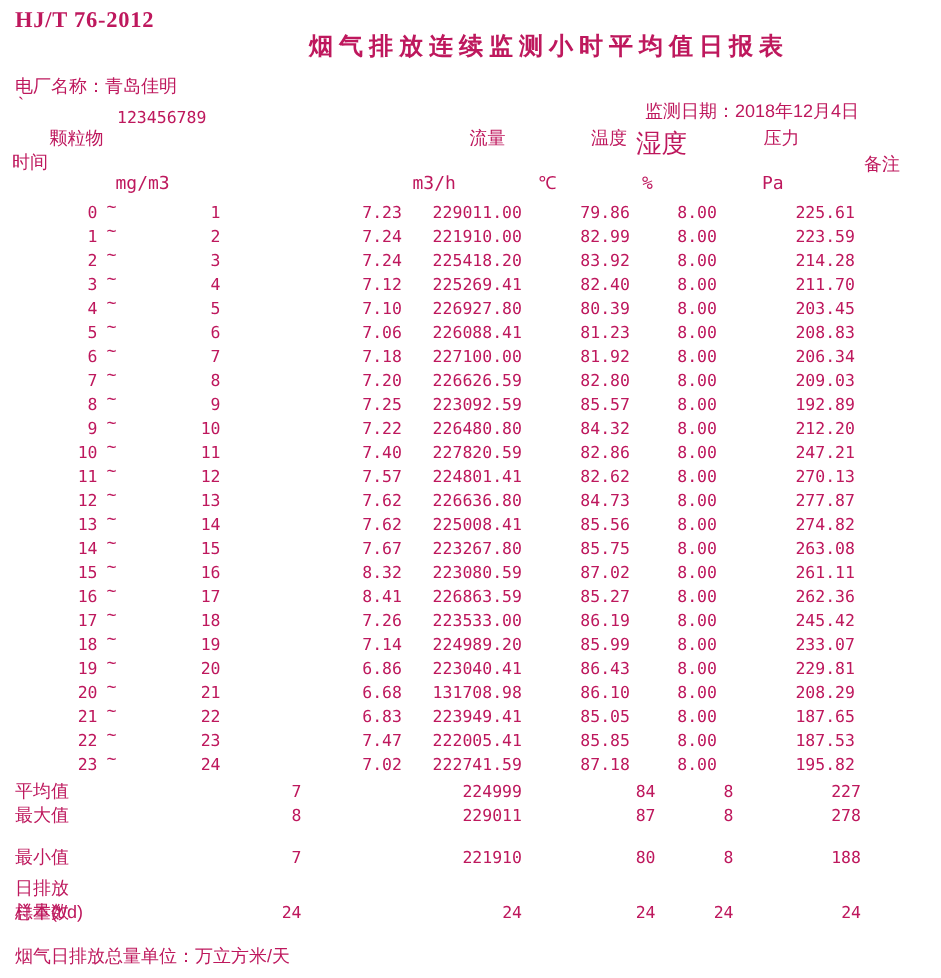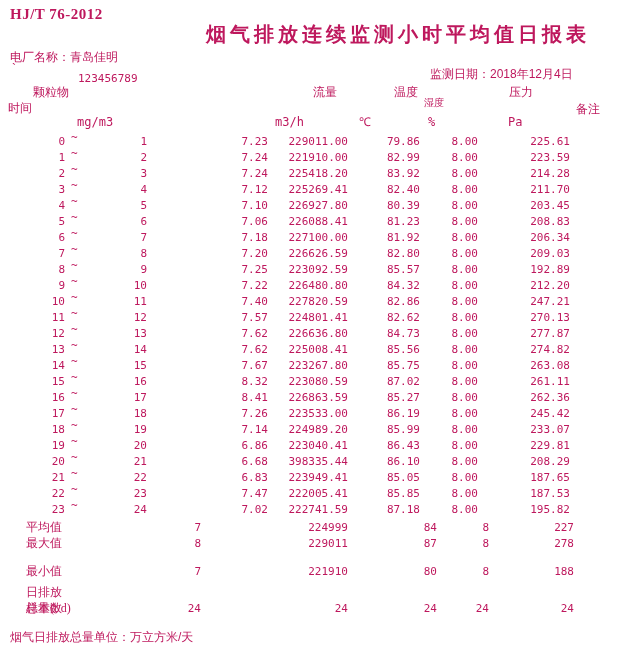--- a/index.html
+++ b/index.html
@@ -1,29 +1,29 @@
 <!DOCTYPE html>
 <html><head>
 <meta charset="utf-8">
 <style>
   html,body{margin:0;padding:0;background:#fff;}
   .sheet{position:relative;width:627px;height:652px;background:#ffffff;color:#be185d;
          font-family:"Liberation Sans",sans-serif;overflow:hidden;}
   .abs{position:absolute;white-space:nowrap;}
   .std-code{left:10px;top:6px;font-family:"Liberation Serif",serif;font-weight:bold;
             font-size:15px;letter-spacing:0.5px;}
-  .title{left:206px;top:21px;font-size:20px;font-weight:bold;letter-spacing:4px;font-family:Liberation Serif, serif;}
+  .title{left:206px;top:21px;font-size:16px;font-weight:bold;letter-spacing:4px;font-family:Liberation Serif, serif;}
   .plant-line{left:10px;top:49px;font-size:12px;}
   .plant-mark{left:12px;top:62px;font-size:12px;}
   .plant-code{left:78px;top:72px;font-family:"DejaVu Sans Mono",monospace;font-size:11px;}
   .date-line{left:430px;top:66px;font-size:12px;}
   .h-dust{left:33px;top:84px;font-size:12px;}
   .h-flow{left:313px;top:84px;font-size:12px;}
   .h-temp{left:394px;top:84px;font-size:12px;}
-  .h-hum{left:424px;top:84px;font-size:10px;margin-top:12px;}
+  .h-hum{left:424px;top:84px;font-size:17px;}
   .h-press{left:509px;top:84px;font-size:12px;}
   .h-time{left:8px;top:100px;font-size:12px;}
   .h-remark{left:576px;top:101px;font-size:12px;}
   .unit{font-family:"DejaVu Sans Mono",monospace;font-size:12px;}
   .u-dust{left:77px;top:115px;}
   .u-flow{left:275px;top:115px;}
   .u-temp{left:359px;top:113px;}
   .u-hum{left:428px;top:115px;}
   .u-press{left:508px;top:115px;}
   .rows{position:absolute;left:0;top:134px;width:627px;}
@@ -32,21 +32,21 @@
   .c{position:absolute;top:0;text-align:right;}
   .c-s{left:0;width:65px;}
   .c-e{left:65px;width:82px;}
   .c-dust{left:147px;width:121px;}
   .c-flow{left:268px;width:80px;}
   .c-temp{left:348px;width:72px;}
   .c-hum{left:420px;width:58px;}
   .c-press{left:478px;width:92px;}
   .tld{position:absolute;left:71px;top:-4px;font-size:11px;}
   .srow{position:absolute;left:0;width:627px;height:16px;line-height:16px;}
-  .slabel{position:absolute;left:26px;top:0;font-size:12px;white-space:nowrap;font-family:Liberation Serif, serif;}
+  .slabel{position:absolute;left:10px;top:0;font-size:12px;white-space:nowrap;}
   .sv{position:absolute;top:1px;text-align:right;
       font-family:"DejaVu Sans Mono",monospace;font-size:11px;}
   .sv1{left:0;width:201px;}
   .sv2{left:201px;width:147px;}
   .sv3{left:361px;width:76px;}
   .sv4{left:424px;width:65px;}
   .sv5{left:489px;width:85px;}
   .footer-note{left:10px;top:629px;font-size:12px;}
 </style>
 </head>
@@ -275,21 +275,21 @@
         <span class="c c-flow">223040.41</span>
         <span class="c c-temp">86.43</span>
         <span class="c c-hum">8.00</span>
         <span class="c c-press">229.81</span>
       </div>
       <div class="drow">
         <span class="c c-s">20</span>
         <span class="tld">~</span>
         <span class="c c-e">21</span>
         <span class="c c-dust">6.68</span>
-        <span class="c c-flow">398335.44</span>
+        <span class="c c-flow">131708.98</span>
         <span class="c c-temp">86.10</span>
         <span class="c c-hum">8.00</span>
         <span class="c c-press">208.29</span>
       </div>
       <div class="drow">
         <span class="c c-s">21</span>
         <span class="tld">~</span>
         <span class="c c-e">22</span>
         <span class="c c-dust">6.83</span>
         <span class="c c-flow">223949.41</span>

